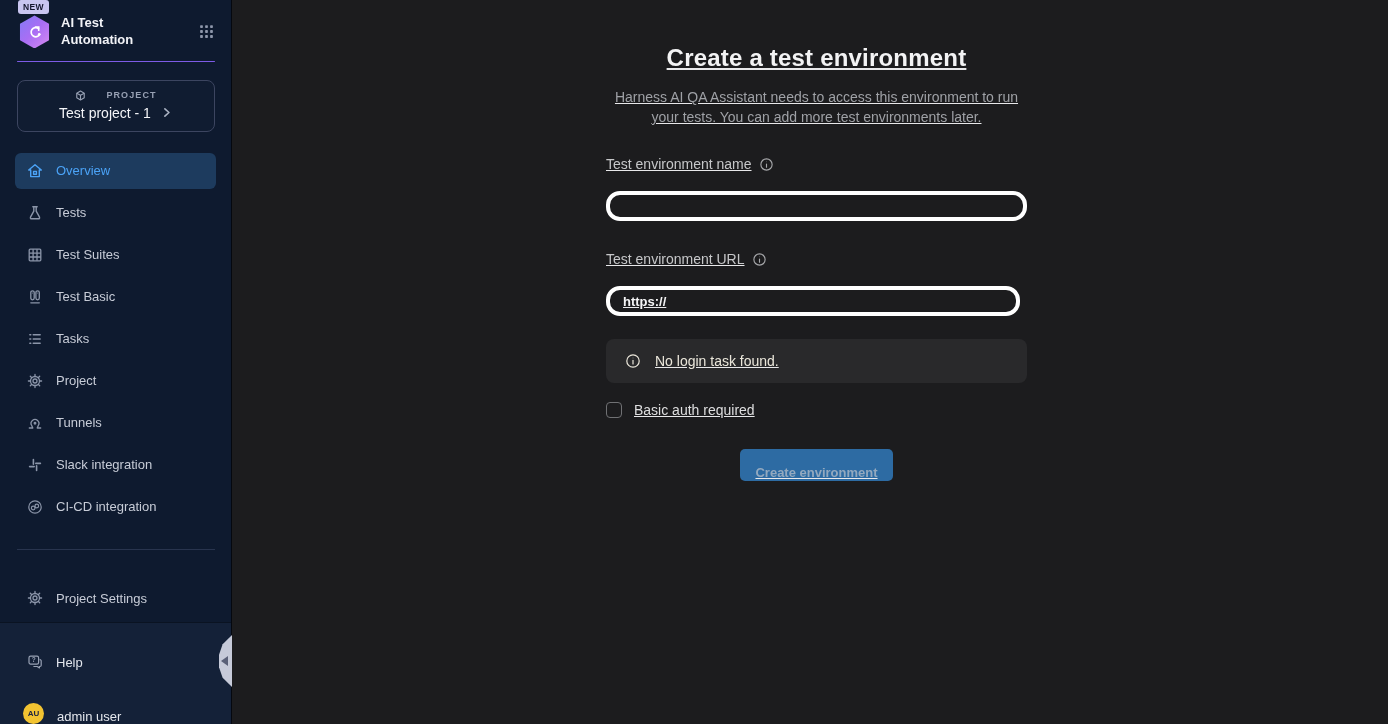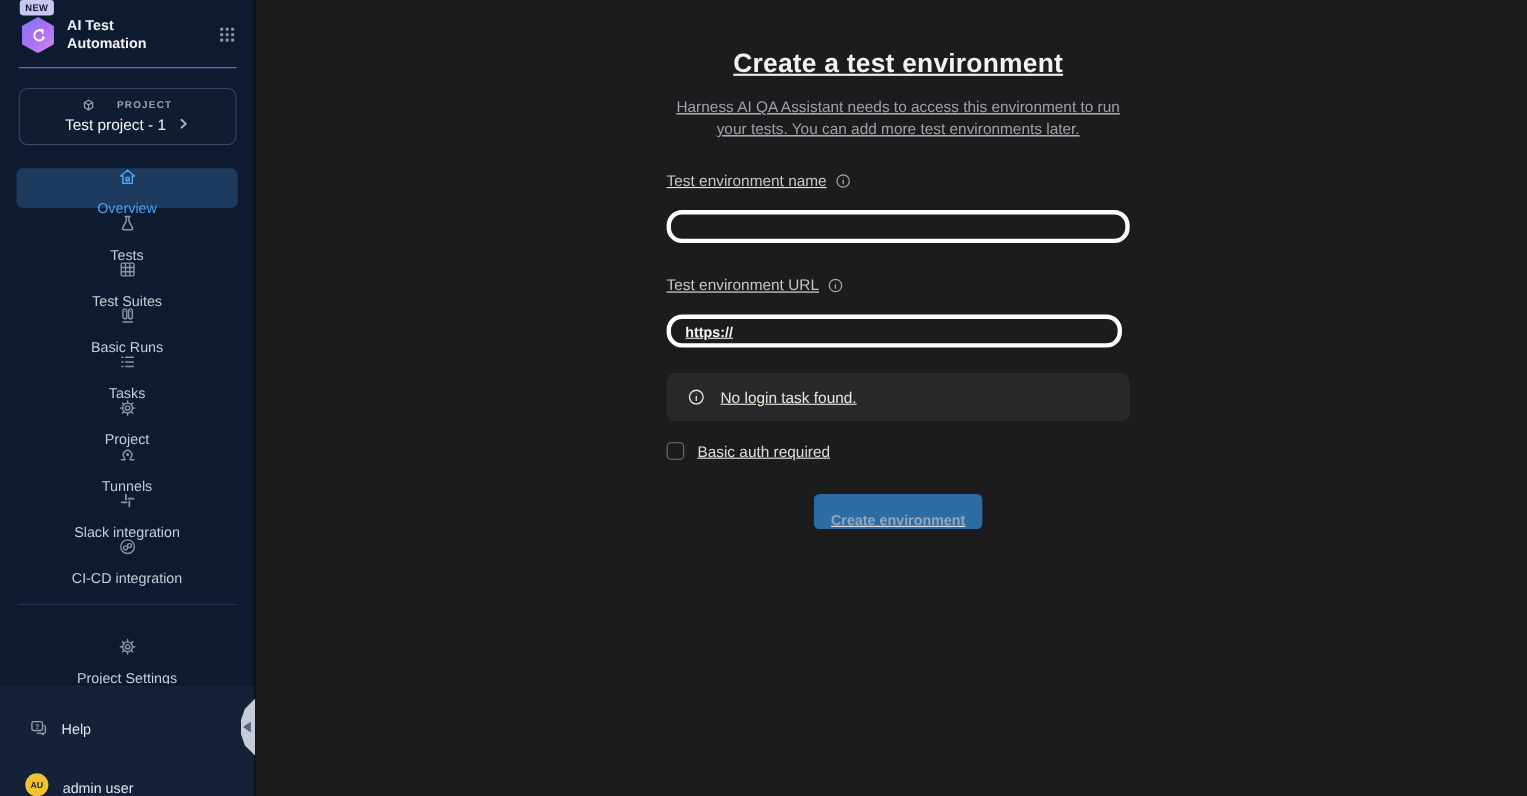--- a/index.html
+++ b/index.html
@@ -88,21 +88,20 @@
   .nav { margin-top: 21px; padding: 0 15px; }
   .nav-item {
     height: 36px;
     margin-bottom: 6px;
     display: flex; align-items: center; gap: 13px;
     padding: 0 12px;
     border-radius: 6px;
     font-size: 13px;
     color: #c7ccd7;
     cursor: pointer;
-    flex-direction: column;
   }
   .nav-item .ic { color: #8b95a9; display: flex; width: 16px; justify-content: center; }
   .nav-item.active { background: #1d3b5e; color: #4ba3f7; }
   .nav-item.active .ic { color: #4ba3f7; }
   .sb-divider { height: 1px; background: #28344e; margin: 18px 16px 10px 17px; }
   .sb-footer {
     margin-top: auto;
     background: #142138;
     border-top: 1px solid #0a1322;
     height: 113px;
@@ -309,21 +308,21 @@
     <div class="nav-item">
       <span class="ic">
         <svg width="16" height="16" viewBox="0 0 16 16" fill="none" stroke="currentColor" stroke-width="1.3" stroke-linecap="round">
           <rect x="3.8" y="1.8" width="3.4" height="9" rx="1.7"></rect>
           <rect x="8.9" y="1.8" width="3.4" height="9" rx="1.7"></rect>
           <circle cx="5.5" cy="4.1" r="0.5" fill="currentColor" stroke="none"></circle>
           <circle cx="10.6" cy="4.1" r="0.5" fill="currentColor" stroke="none"></circle>
           <path d="M3.8 13.8h8.5"></path>
         </svg>
       </span>
-      <span>Basic Runs</span>
+      <span>Test Basic</span>
     </div>
     <div class="nav-item">
       <span class="ic">
         <svg width="16" height="16" viewBox="0 0 16 16" fill="none" stroke="currentColor" stroke-width="1.4" stroke-linecap="round">
           <path d="M6.2 3.8h7M6.2 8h7M6.2 12.2h7M2.8 3.8h1M2.8 8h1M2.8 12.2h1"></path>
         </svg>
       </span>
       <span>Tasks</span>
     </div>
     <div class="nav-item">

